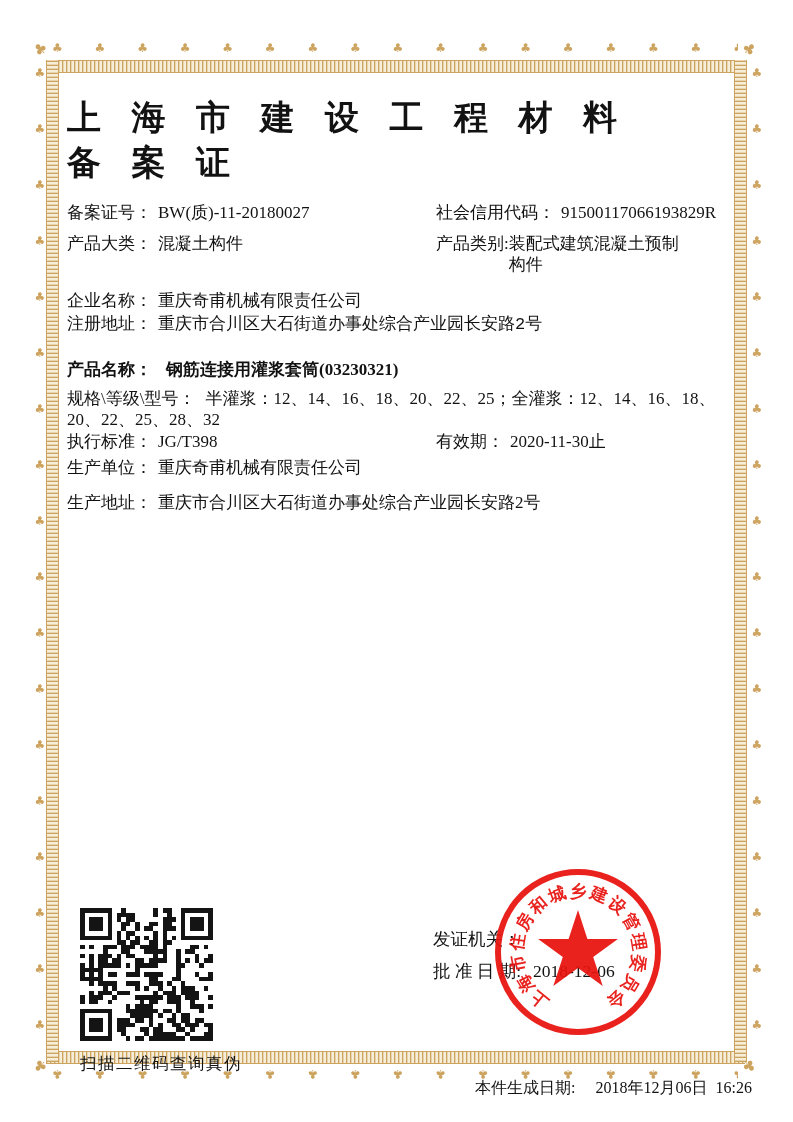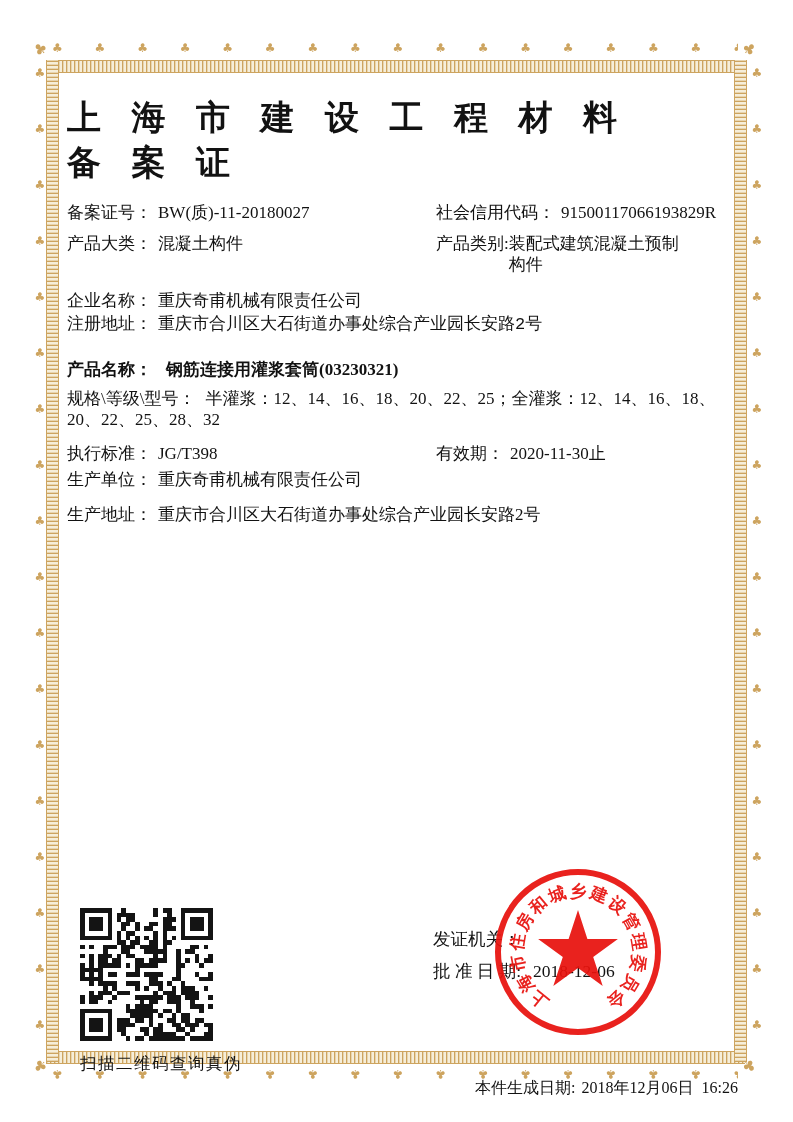--- a/index.html
+++ b/index.html
@@ -42,30 +42,30 @@
   .two .c1{width:369px;flex:none;}
   .two .c2{flex:1;}
   .lbl{margin-right:6px;}
   .flexcell{display:flex;align-items:flex-start;}
   .flexcell .lbl{flex:none;}
   .wrapval{display:inline-block;width:178px;vertical-align:top;}
   .bold{font-weight:bold;}
   .r1{margin-top:18px;} .r2{margin-top:15px;} .r3{margin-top:10px;}
   .r4{margin-top:2px;font-family:Liberation Mono, monospace;}  .r5{margin-top:24px;} .r5 .lbl{margin-right:14px;}
   .r6{margin-top:8px;}  .r6 .lbl{margin-right:10px;}
-  .r7{margin-top:12px;}  .r8{margin-top:5px;}  .r9{margin-top:14px;}
+  .r7{margin-top:0px;}  .r8{margin-top:5px;}  .r9{margin-top:14px;}
 
   
   .qr-block{position:absolute;left:80px;top:908px;width:200px;font-family:Liberation Serif, serif;}
   .qr-block svg{display:block;background:#fff;}
   .qr-caption{margin-top:12px;font-size:16.5px;letter-spacing:1.5px;}
   .issue-lines{position:absolute;left:433px;top:924px;font-size:17.5px;line-height:1.8;}
   .issue-lines .val{margin-left:6px;}
   .stamp{position:absolute;left:492px;top:866px;width:172px;height:172px;opacity:.93;}
-  .footer{position:absolute;left:475px;top:1078px;font-size:16px;display:flex;}
+  .footer{position:absolute;left:475px;top:1078px;font-size:16px;display:flex;gap:14px;}
   .footer .val{white-space:pre;}
 </style>
 </head>
 <body>
 
 <div class="page">
 
   <div class="strip h top"></div>
   <div class="strip h bottom"></div>
   <div class="strip v left"></div>

